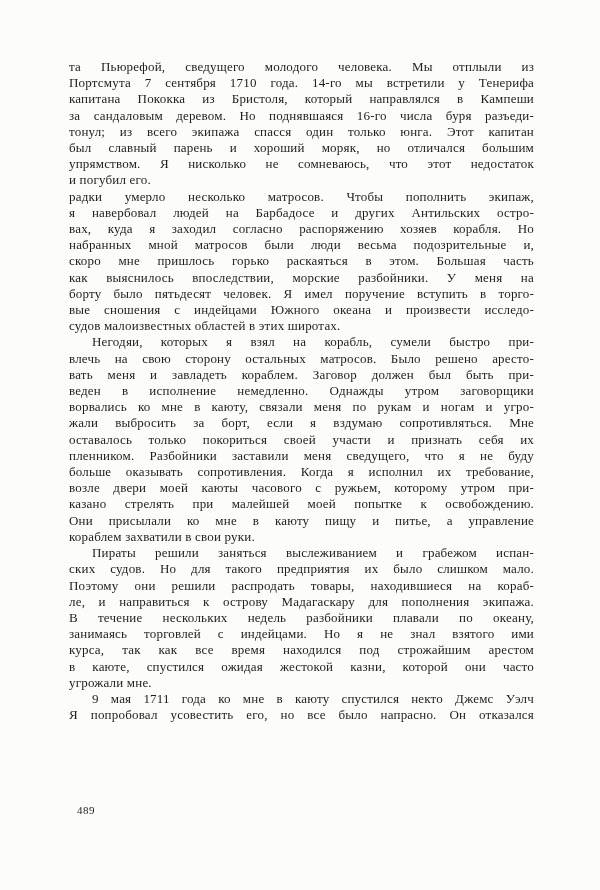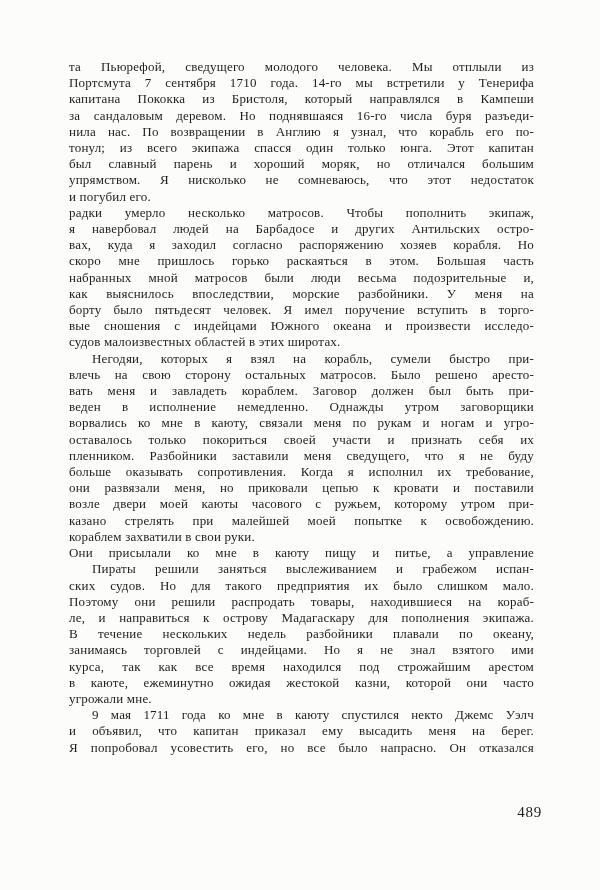--- a/index.html
+++ b/index.html
@@ -35,69 +35,67 @@
     text-indent: 23px;
   }
   .text-block .line.last {
     text-align-last: left;
   }
   .page-number {
     position: absolute;
     left: 69px;
     top: 804px;
     width: 465px;
-    text-align: right;
+    text-align: left;
     transform: translateX(8px);
-    font-size: 15px;
+    font-size: 11px;
     letter-spacing: 0.05em;
   }
 </style>
 </head>
 <body>
 
 <div class="book-page">
   <div class="text-block">
       <div class="line">та Пьюрефой, сведущего молодого человека. Мы отплыли из</div>
       <div class="line">Портсмута 7 сентября 1710 года. 14-го мы встретили у Тенерифа</div>
       <div class="line">капитана Пококка из Бристоля, который направлялся в Кампеши</div>
       <div class="line">за сандаловым деревом. Но поднявшаяся 16-го числа буря разъеди-</div>
-      <div class="line">нила нас. По возвращении в Англию я узнал, что корабль его по-</div>
       <div class="line">тонул; из всего экипажа спасся один только юнга. Этот капитан</div>
       <div class="line">был славный парень и хороший моряк, но отличался большим</div>
       <div class="line">упрямством. Я нисколько не сомневаюсь, что этот недостаток</div>
       <div class="line last">и погубил его.</div>
       <div class="line">радки умерло несколько матросов. Чтобы пополнить экипаж,</div>
       <div class="line">я навербовал людей на Барбадосе и других Антильских остро-</div>
       <div class="line">вах, куда я заходил согласно распоряжению хозяев корабля. Но</div>
+      <div class="line">набранных мной матросов были люди весьма подозрительные и,</div>
       <div class="line">скоро мне пришлось горько раскаяться в этом. Большая часть</div>
-      <div class="line">набранных мной матросов были люди весьма подозрительные и,</div>
       <div class="line">как выяснилось впоследствии, морские разбойники. У меня на</div>
       <div class="line">борту было пятьдесят человек. Я имел поручение вступить в торго-</div>
       <div class="line">вые сношения с индейцами Южного океана и произвести исследо-</div>
       <div class="line last">судов малоизвестных областей в этих широтах.</div>
       <div class="line indent">Негодяи, которых я взял на корабль, сумели быстро при-</div>
       <div class="line">влечь на свою сторону остальных матросов. Было решено аресто-</div>
       <div class="line">вать меня и завладеть кораблем. Заговор должен был быть при-</div>
       <div class="line">веден в исполнение немедленно. Однажды утром заговорщики</div>
       <div class="line">ворвались ко мне в каюту, связали меня по рукам и ногам и угро-</div>
+      <div class="line">жали выбросить за борт, если я вздумаю сопротивляться. Мне</div>
       <div class="line">оставалось только покориться своей участи и признать себя их</div>
       <div class="line">пленником. Разбойники заставили меня сведущего, что я не буду</div>
       <div class="line">больше оказывать сопротивления. Когда я исполнил их требование,</div>
-      <div class="line">они развязали меня, но приковали цепью к кровати и поставили</div>
       <div class="line">возле двери моей каюты часового с ружьем, которому утром при-</div>
       <div class="line">казано стрелять при малейшей моей попытке к освобождению.</div>
+      <div class="line">Они присылали ко мне в каюту пищу и питье, а управление</div>
       <div class="line last">кораблем захватили в свои руки.</div>
-      <div class="line">Они присылали ко мне в каюту пищу и питье, а управление</div>
       <div class="line indent">Пираты решили заняться выслеживанием и грабежом испан-</div>
       <div class="line">ских судов. Но для такого предприятия их было слишком мало.</div>
       <div class="line">Поэтому они решили распродать товары, находившиеся на кораб-</div>
       <div class="line">ле, и направиться к острову Мадагаскару для пополнения экипажа.</div>
       <div class="line">В течение нескольких недель разбойники плавали по океану,</div>
       <div class="line">занимаясь торговлей с индейцами. Но я не знал взятого ими</div>
       <div class="line">курса, так как все время находился под строжайшим арестом</div>
-      <div class="line">в каюте, ежеминутно ожидая жестокой казни, которой они часто</div>
+      <div class="line">в каюте, спустился ожидая жестокой казни, которой они часто</div>
       <div class="line last">угрожали мне.</div>
       <div class="line indent">9 мая 1711 года ко мне в каюту спустился некто Джемс Уэлч</div>
-      <div class="line">и объявил, что капитан приказал ему высадить меня на берег.</div>
       <div class="line">Я попробовал усовестить его, но все было напрасно. Он отказался</div>
     </div>
   <div class="page-number">489</div>
 </div>
 
 </body></html>

